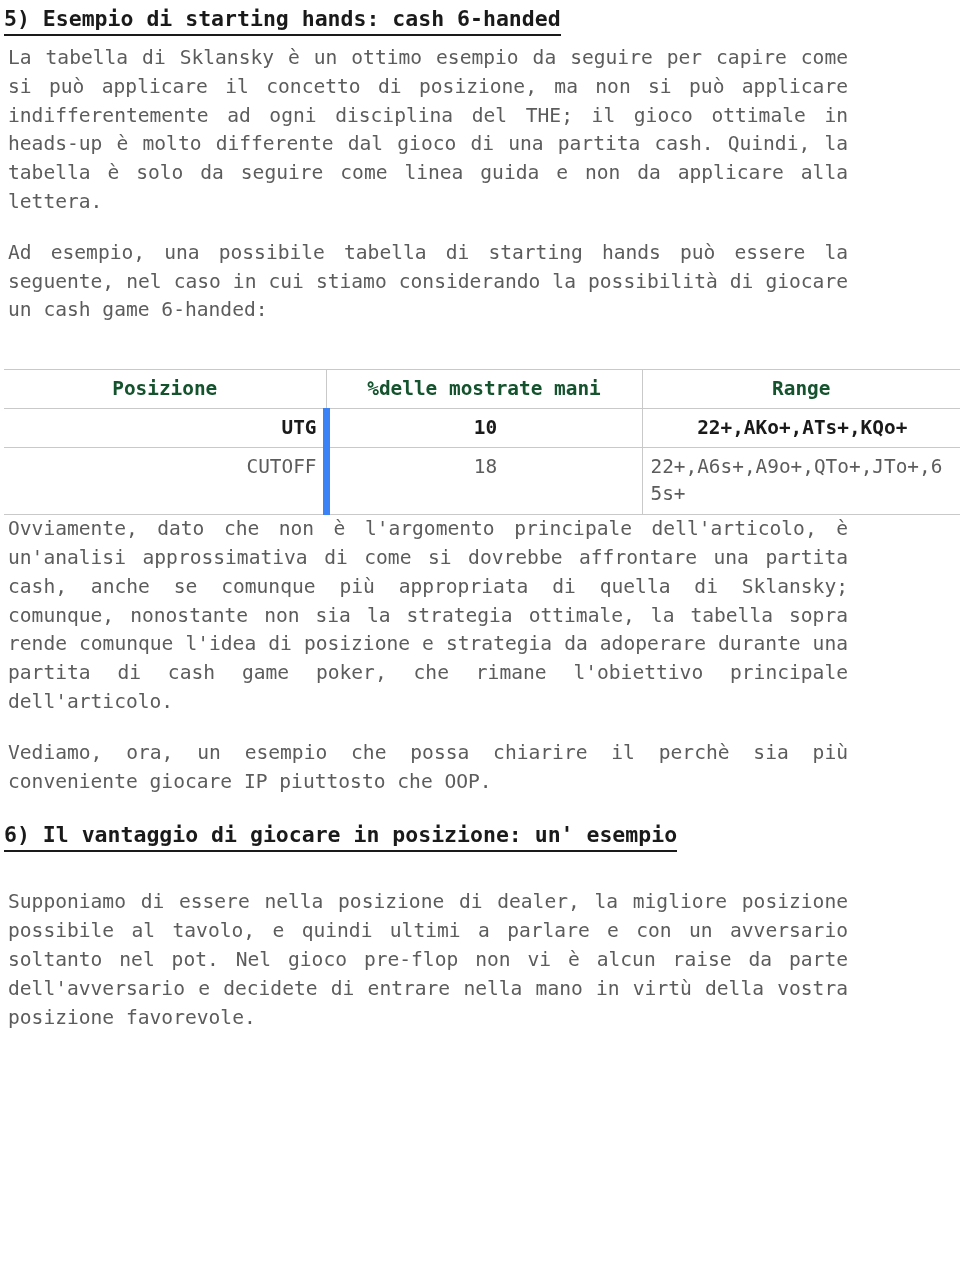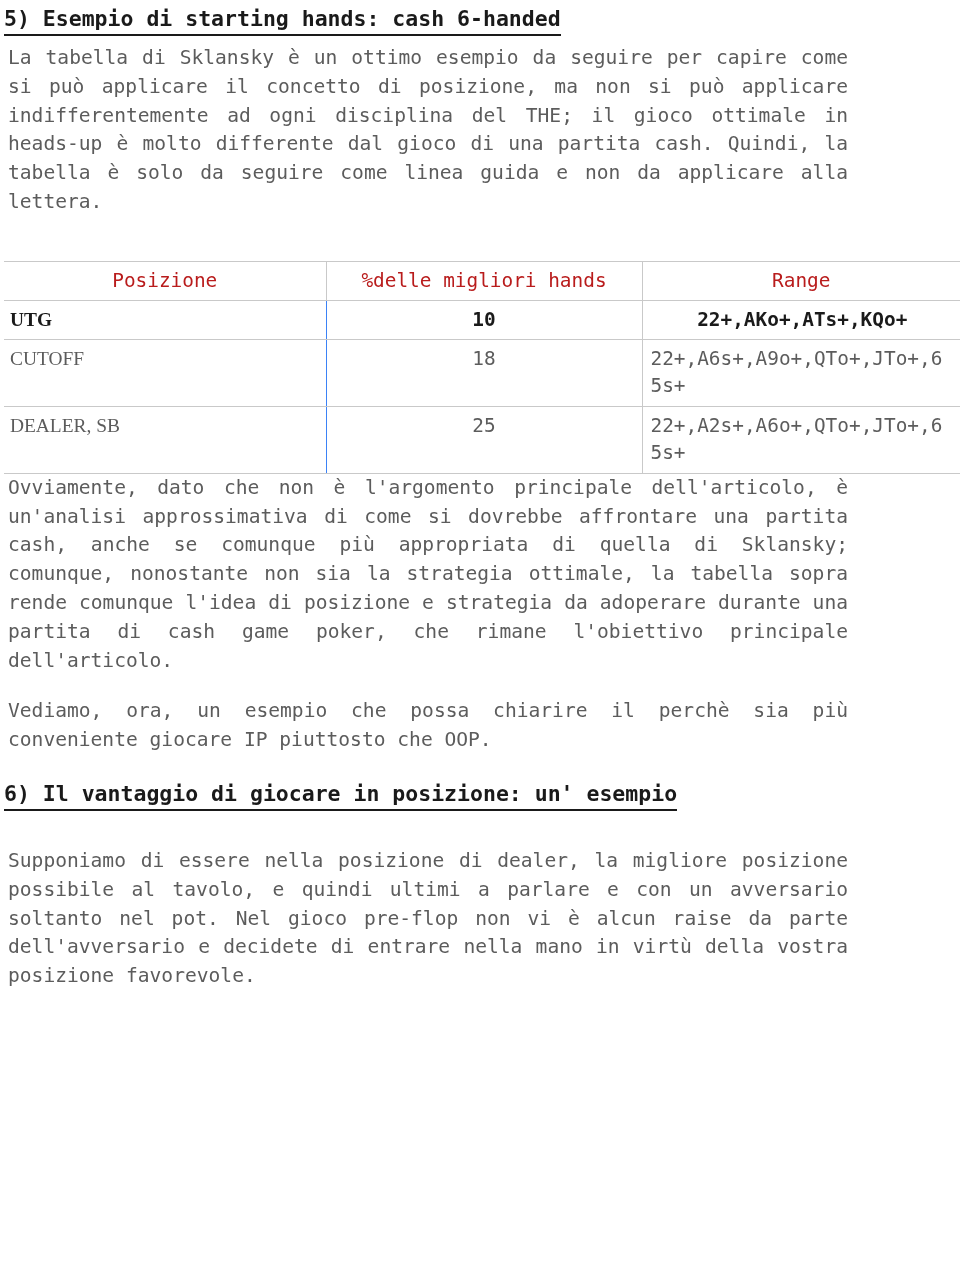--- a/index.html
+++ b/index.html
@@ -78,31 +78,30 @@
     border-bottom: 1px solid #c9c9c9;
     font-family: "DejaVu Sans Mono", "Liberation Mono", monospace;
     font-size: 19.4px;
     line-height: 27px;
     vertical-align: top;
     padding: 5px 6px 6px 6px;
     box-sizing: border-box;
   }
   table.hands th {
     border-right: 1px solid #c9c9c9;
-    color: #b91c1c;
-    font-weight: normal;
+    color: #14532d;
+    font-weight: bold;
     text-align: center;
   }
   table.hands th:last-child { border-right: none; }
 
   table.hands td.pos {
-    border-right: 1px solid #3b82f6;
-    text-align: left;
+    border-right: 7px solid #3b82f6;
+    text-align: right;
     color: #5c5c5c;
-    font-family: Liberation Serif, serif;
   }
   table.hands td.pct {
     border-right: 1px solid #c9c9c9;
     text-align: center;
     color: #5c5c5c;
     margin-left: 19px;
   }
   table.hands td.range {
     text-align: left;
     color: #5c5c5c;
@@ -131,50 +130,46 @@
 
 <div class="page">
   <div class="inner">
 
     <div class="heading-wrap">
       <h2 class="section-heading">5) Esempio di starting hands: cash 6-handed</h2>
     </div>
 
     <p class="body-text">La tabella di Sklansky è un ottimo esempio da seguire per capire come si può applicare il concetto di posizione, ma non si può applicare indifferentemente ad ogni disciplina del THE; il gioco ottimale in heads-up è molto differente dal gioco di una partita cash. Quindi, la tabella è solo da seguire come linea guida e non da applicare alla lettera.</p>
 
+    <p class="body-text gap">Ad esempio, una possibile tabella di starting hands può essere la seguente, nel caso in cui stiamo considerando la possibilità di giocare un cash game 6-handed:</p>
 
     <div class="table-wrap">
       <table class="hands">
         <colgroup>
           <col class="c1">
             <col class="c2">
             <col class="c3">
         </colgroup>
         <thead>
           <tr>
             <th>Posizione</th>
-            <th>%delle migliori hands</th>
+            <th>%delle mostrate mani</th>
             <th>Range</th>
           </tr>
         </thead>
         <tbody id="hands-body">
             <tr class="highlight ">
               <td class="pos">UTG</td>
               <td class="pct">10</td>
               <td class="range">22+,AKo+,ATs+,KQo+</td>
             </tr>
             <tr class="tall">
               <td class="pos">CUTOFF</td>
               <td class="pct">18</td>
               <td class="range">22+,A6s+,A9o+,QTo+,JTo+,65s+</td>
-            </tr>
-            <tr class="tall">
-              <td class="pos">DEALER, SB</td>
-              <td class="pct">25</td>
-              <td class="range">22+,A2s+,A6o+,QTo+,JTo+,65s+</td>
             </tr>
           </tbody>
       </table>
     </div>
 
     <p class="body-text after-table">Ovviamente, dato che non è l'argomento principale dell'articolo, è un'analisi approssimativa di come si dovrebbe affrontare una partita cash, anche se comunque più appropriata di quella di Sklansky; comunque, nonostante non sia la strategia ottimale, la tabella sopra rende comunque l'idea di posizione e strategia da adoperare durante una partita di cash game poker, che rimane l'obiettivo principale dell'articolo.</p>
 
 
     <p class="body-text gap">Vediamo, ora,  un esempio che possa chiarire il perchè sia più conveniente giocare IP piuttosto che OOP.</p>
 

